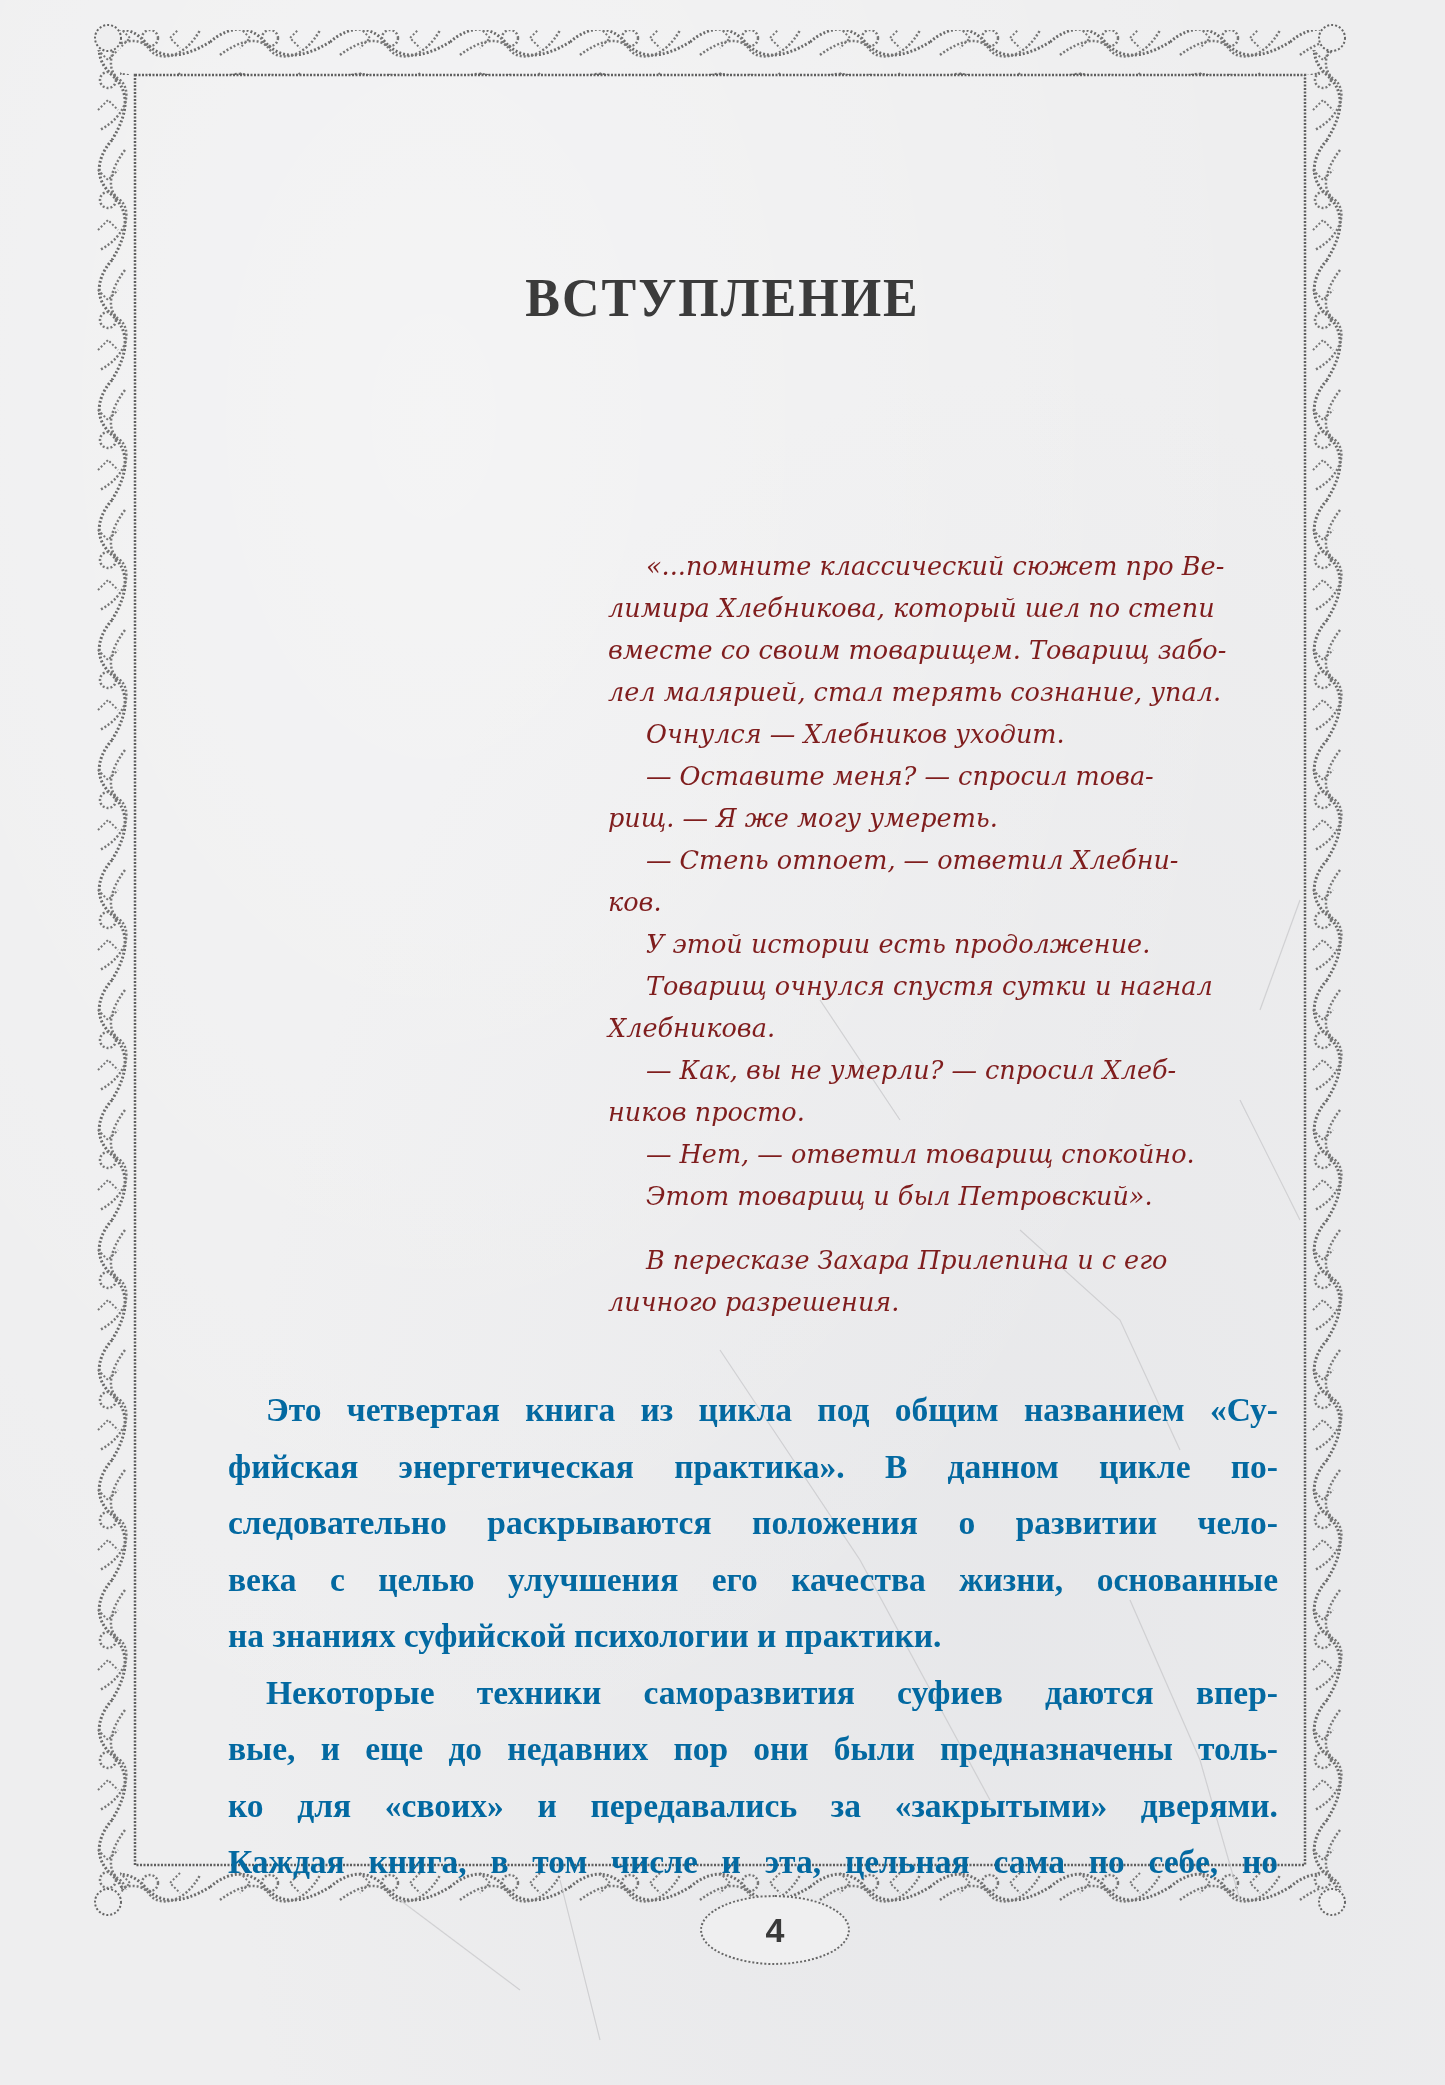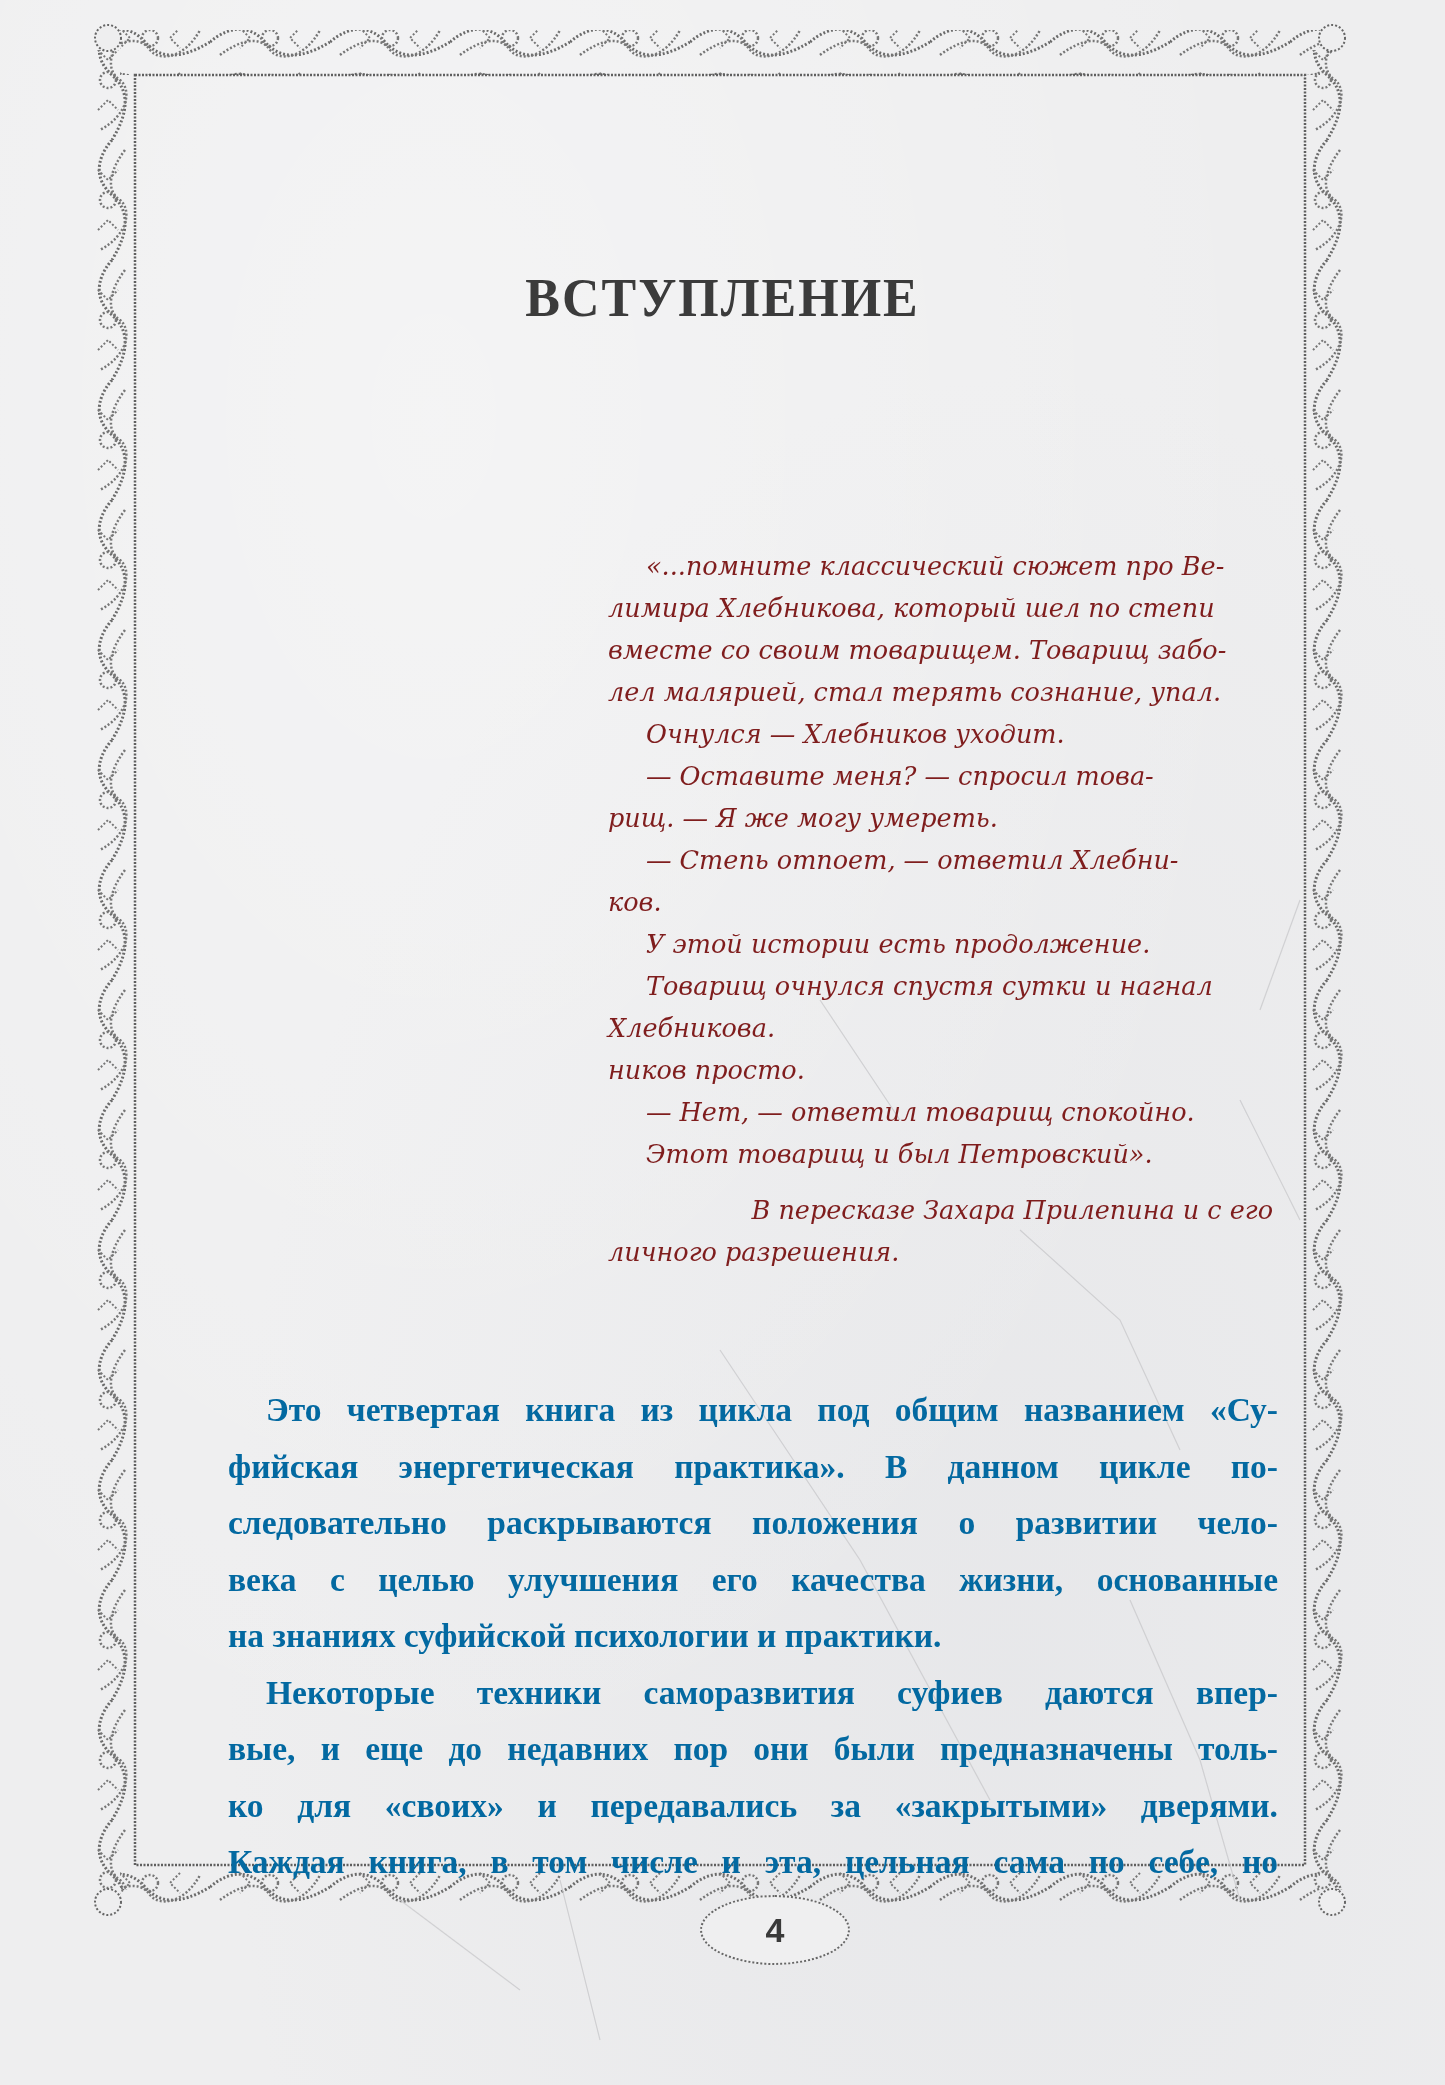--- a/index.html
+++ b/index.html
@@ -23,21 +23,21 @@
     transform: scaleY(1.05);
   }
 
   .epigraph {
     position: absolute; left: 608px; top: 545px; width: 665px;
     font-family: "DejaVu Serif", serif; font-style: italic;
     font-size: 25.5px; color: #7f1d1d; line-height: 42px;
   }
   .epigraph .ln { display: block; white-space: nowrap; }
   .epigraph .ind { padding-left: 38px; }
-  .epigraph .gap { margin-top: 14px; text-align: right; }
+  .epigraph .gap { margin-top: 22px; }
 
   .body {
     position: absolute; left: 228px; top: 1382px; width: 1050px;
     font-family: "Liberation Serif", serif; font-weight: bold;
     font-size: 33.5px; color: #0369a1; line-height: 56.5px;
   }
   .body .ln { display: block; white-space: nowrap; text-align-last: justify; text-align: justify; }
   .body .ln.last { text-align-last: left; }
   .body .ind { padding-left: 38px; }
 
@@ -118,20 +118,21 @@
     <span class="ln">вместе со своим товарищем. Товарищ забо-</span>
     <span class="ln">лел малярией, стал терять сознание, упал.</span>
     <span class="ln ind">Очнулся — Хлебников уходит.</span>
     <span class="ln ind">— Оставите меня? — спросил това-</span>
     <span class="ln">рищ. — Я же могу умереть.</span>
     <span class="ln ind">— Степь отпоет, — ответил Хлебни-</span>
     <span class="ln">ков.</span>
     <span class="ln ind">У этой истории есть продолжение.</span>
     <span class="ln ind">Товарищ очнулся спустя сутки и нагнал</span>
     <span class="ln">Хлебникова.</span>
+    <span class="ln ind">— Как, вы не умерли? — спросил Хлеб-</span>
     <span class="ln">ников просто.</span>
     <span class="ln ind">— Нет, — ответил товарищ спокойно.</span>
     <span class="ln ind">Этот товарищ и был Петровский».</span>
     <span class="ln ind gap">В пересказе Захара Прилепина и с его</span>
     <span class="ln">личного разрешения.</span>
   </div>
 
   <div class="body">
     <div>
       <span class="ln ind">Это четвертая книга из цикла под общим названием «Су-</span>

